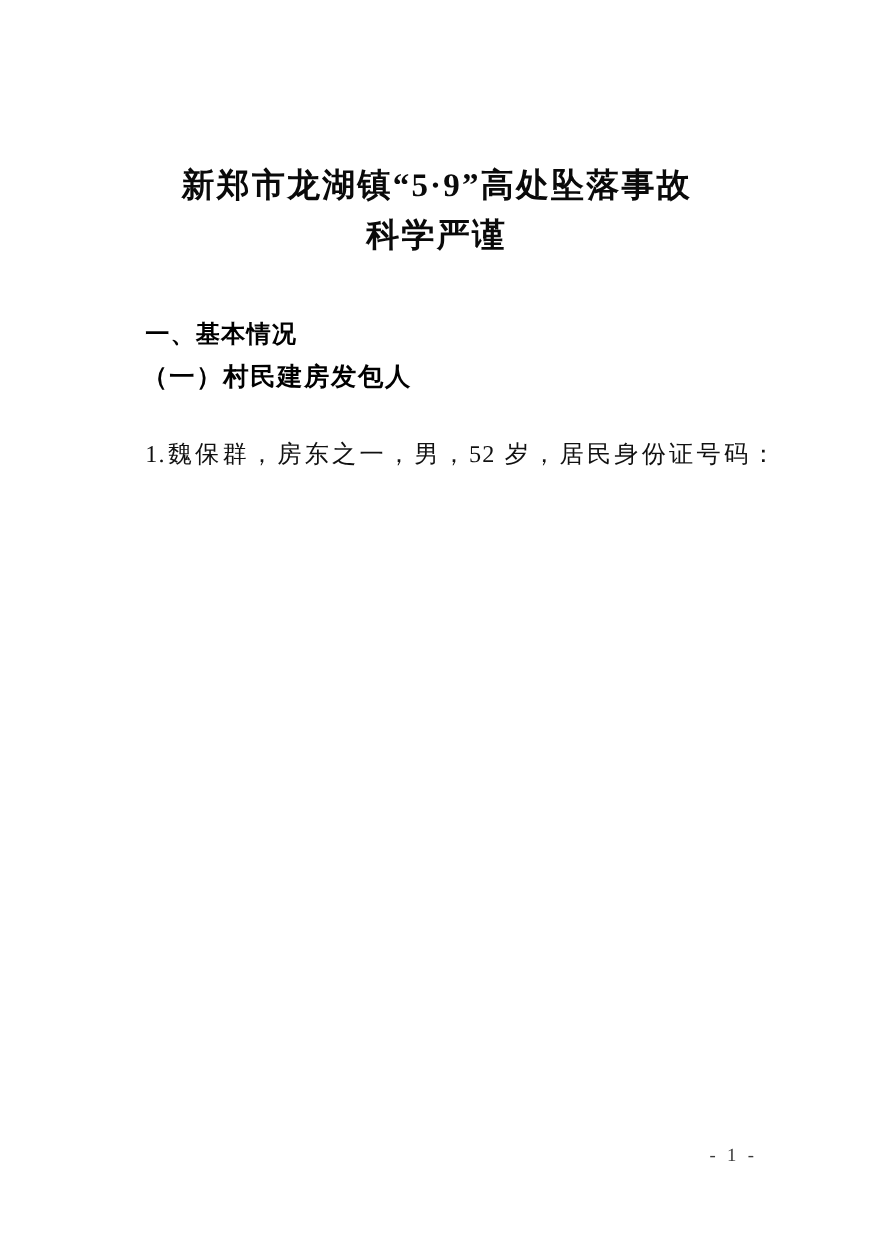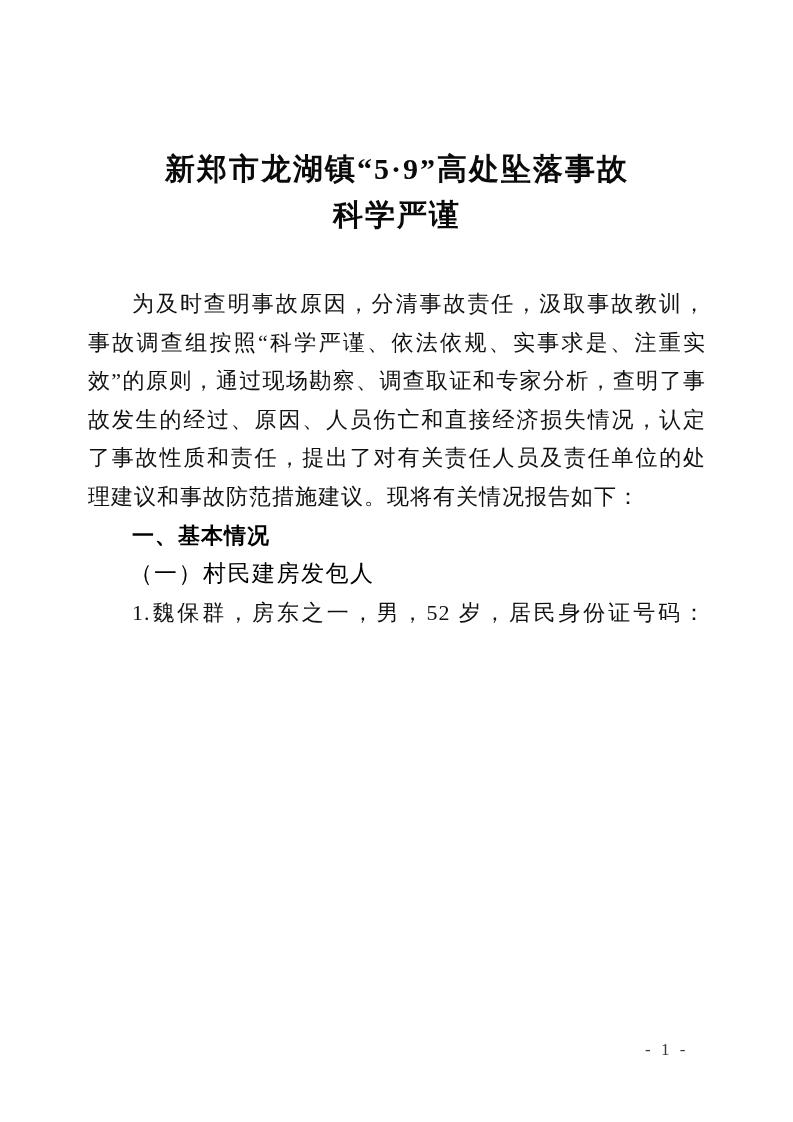--- a/index.html
+++ b/index.html
@@ -42,35 +42,36 @@
     font-size: 22px;
     line-height: 38.6px;
     color: #111111;
     text-align: justify;
     text-justify: inter-character;
     text-indent: 2em;
     letter-spacing: 1px;
   }
   .para-last {
     text-align-last: justify;
+    margin-top: 32px;
   }
   .section-heading {
     margin: 0;
     font-family: "Liberation Sans", sans-serif;
     font-weight: bold;
     font-size: 22px;
     line-height: 38.6px;
     color: #000000;
     text-indent: 2em;
     letter-spacing: 1px;
   }
   .subsection-heading {
     margin: 0;
     font-family: "Liberation Serif", serif;
-    font-weight: normal;
+    font-weight: bold;
     font-size: 23px;
     line-height: 38.6px;
     color: #000000;
     text-indent: 1.8em;
     letter-spacing: 1.5px;
   }
   .page-number {
     position: absolute;
     left: 645px;
     top: 1040px;
@@ -85,21 +86,20 @@
 
 <div class="page">
   <div class="content">
 
     <h1 class="doc-title">
       <span class="title-line">新郑市龙湖镇“5·9”高处坠落事故</span>
       <span class="title-line">科学严谨</span>
     </h1>
 
     <div class="body-text">
-      <p class="para">为及时查明事故原因，分清事故责任，汲取事故教训，事故调查组按照“科学严谨、依法依规、实事求是、注重实效”的原则，通过现场勘察、调查取证和专家分析，查明了事故发生的经过、原因、人员伤亡和直接经济损失情况，认定了事故性质和责任，提出了对有关责任人员及责任单位的处理建议和事故防范措施建议。现将有关情况报告如下：</p>
 
       <h2 class="section-heading">一、基本情况</h2>
 
       <h3 class="subsection-heading">（一）村民建房发包人</h3>
 
       <p class="para para-last">1.魏保群，房东之一，男，52 岁，居民身份证号码：</p>
     </div>
   </div>
 
   <div class="page-number">- 1 -</div>

